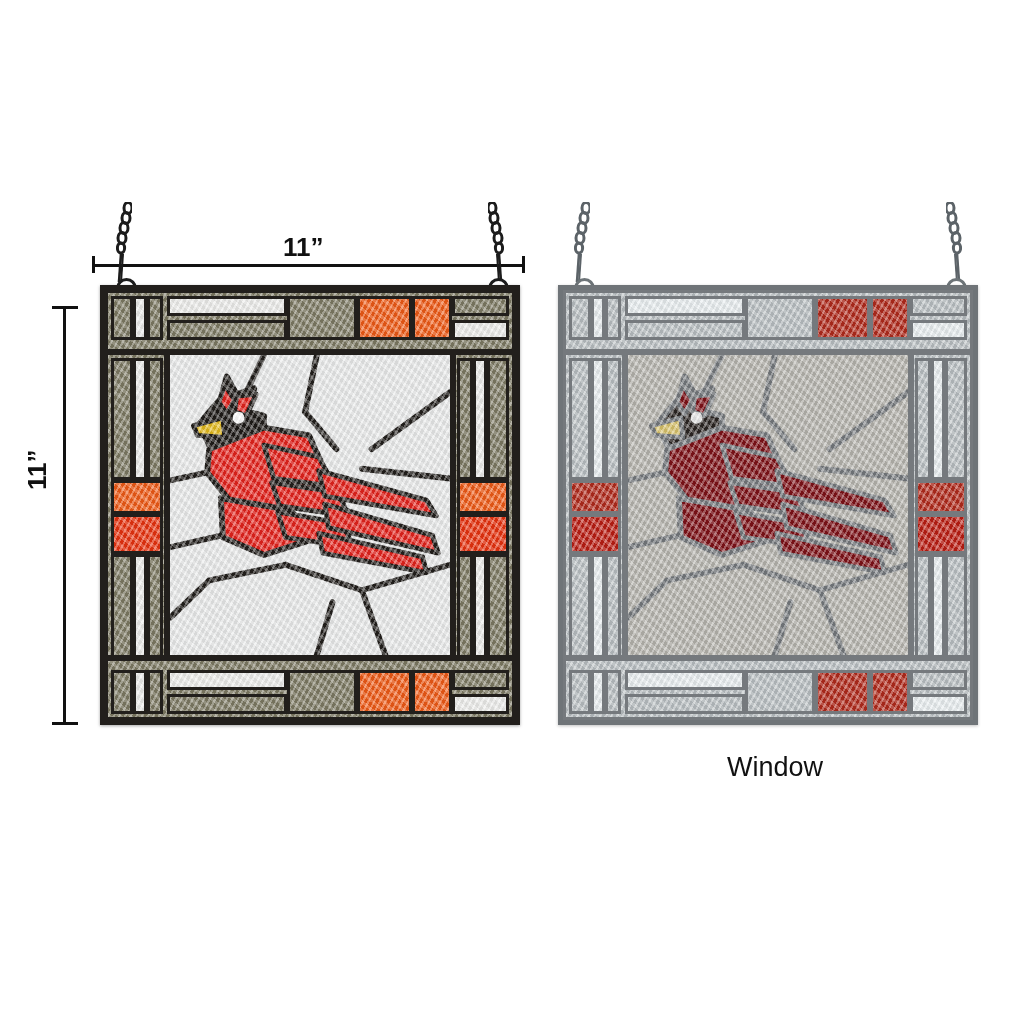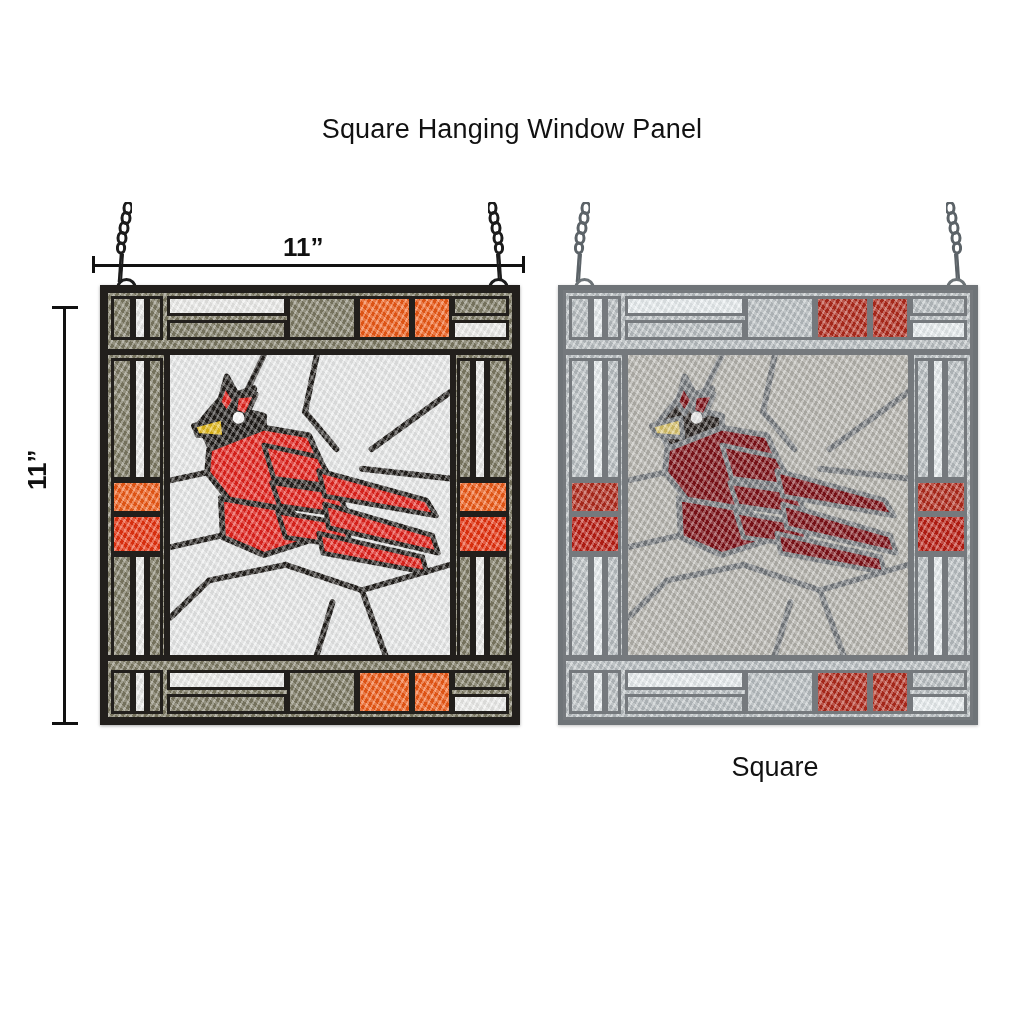--- a/index.html
+++ b/index.html
@@ -167,21 +167,20 @@
   .field { overflow: hidden; }
 
   
   .bird-svg { position: absolute; inset: 0; width: 100%; height: 100%; }
 </style>
 </head>
 <body>
 
 <div id="stage">
 
-  <div id="title">Square Hanging Window Panel</div>
 
   <div class="dim-text" id="dim-width-label">11”</div>
   <div class="dim-line-h"></div>
   <div class="dim-tick-v" id="tick-left"></div>
   <div class="dim-tick-v" id="tick-right"></div>
 
   <div class="dim-text" id="dim-height-label">11”</div>
   <div class="dim-line-v"></div>
   <div class="dim-tick-h" id="tick-top"></div>
   <div class="dim-tick-h" id="tick-bottom"></div>
@@ -387,15 +386,15 @@
             <path d="M 104 130 L 172 140 L 182 164 L 112 154 Z" fill="#7e1218" stroke="#75797d" stroke-width="5" stroke-linejoin="round"></path>
             <path d="M 110 160 L 178 172 L 186 196 L 118 186 Z" fill="#7e1218" stroke="#75797d" stroke-width="5" stroke-linejoin="round"></path>
             <path d="M 152 118 L 262 148 L 272 164 L 158 144 Z" fill="#7e1218" stroke="#75797d" stroke-width="5" stroke-linejoin="round"></path>
             <path d="M 158 152 L 268 184 L 274 202 L 162 176 Z" fill="#7e1218" stroke="#75797d" stroke-width="5" stroke-linejoin="round"></path>
             <path d="M 152 182 L 258 206 L 262 222 L 156 202 Z" fill="#7e1218" stroke="#75797d" stroke-width="5" stroke-linejoin="round"></path>
           </svg>
         </div>
       </div>
   </div>
 
-  <div class="caption" id="caption-unlit">Square</div>
+  <div class="caption" id="caption-unlit">Window</div>
 
 </div>
 
 </body></html>

